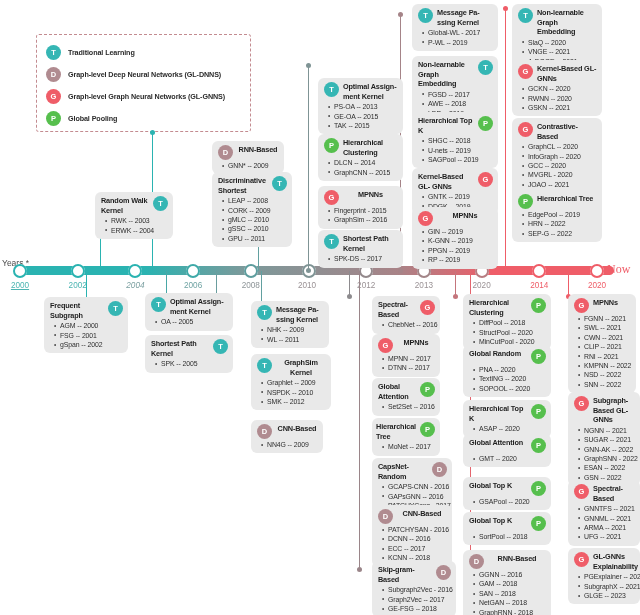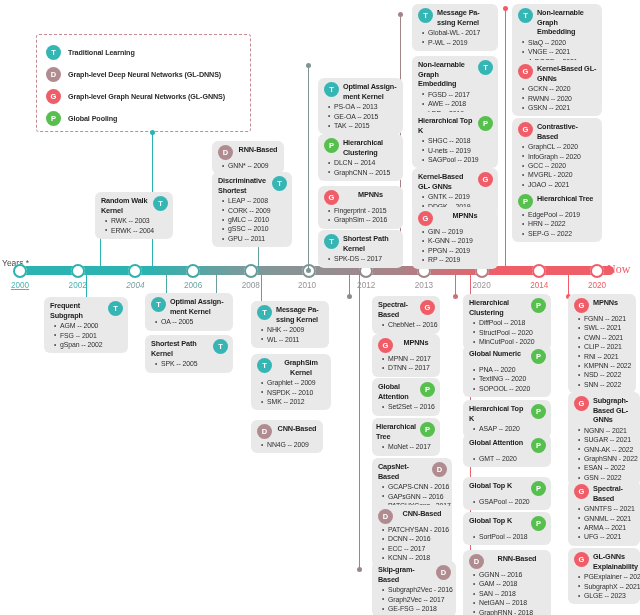--- a/index.html
+++ b/index.html
@@ -398,21 +398,21 @@
           <span class="badge P">P</span>
           <div class="card-title">Hierarchical Tree</div>
         </div>
         <ul>
           <li>MoNet -- 2017</li>
         </ul>
       </div>
       <div class="card" style="left: 372px; top: 458px; width: 80px;">
         <div class="card-head rev">
           <span class="badge D">D</span>
-          <div class="card-title">CapsNet- Based</div>
+          <div class="card-title">CapsNet- Random</div>
         </div>
         <ul>
           <li>GCAPS-CNN - 2016</li>
           <li>GAPsGNN -- 2016</li>
           <li>PATCHYCaps - 2017</li>
         </ul>
       </div>
       <div class="card" style="left: 372px; top: 505px; width: 80px;">
         <div class="card-head center">
           <span class="badge D">D</span>
@@ -497,21 +497,21 @@
         </div>
         <ul>
           <li>DiffPool -- 2018</li>
           <li>StructPool -- 2020</li>
           <li>MinCutPool - 2020</li>
         </ul>
       </div>
       <div class="card" style="left: 463px; top: 345px; width: 88px;">
         <div class="card-head rev">
           <span class="badge P">P</span>
-          <div class="card-title">Global Numeric</div>
+          <div class="card-title">Global Random</div>
         </div>
         <ul>
           <li>PNA -- 2020</li>
           <li>TextING -- 2020</li>
           <li>SOPOOL -- 2020</li>
         </ul>
       </div>
       <div class="card" style="left: 463px; top: 400px; width: 88px;">
         <div class="card-head rev">
           <span class="badge P">P</span>

